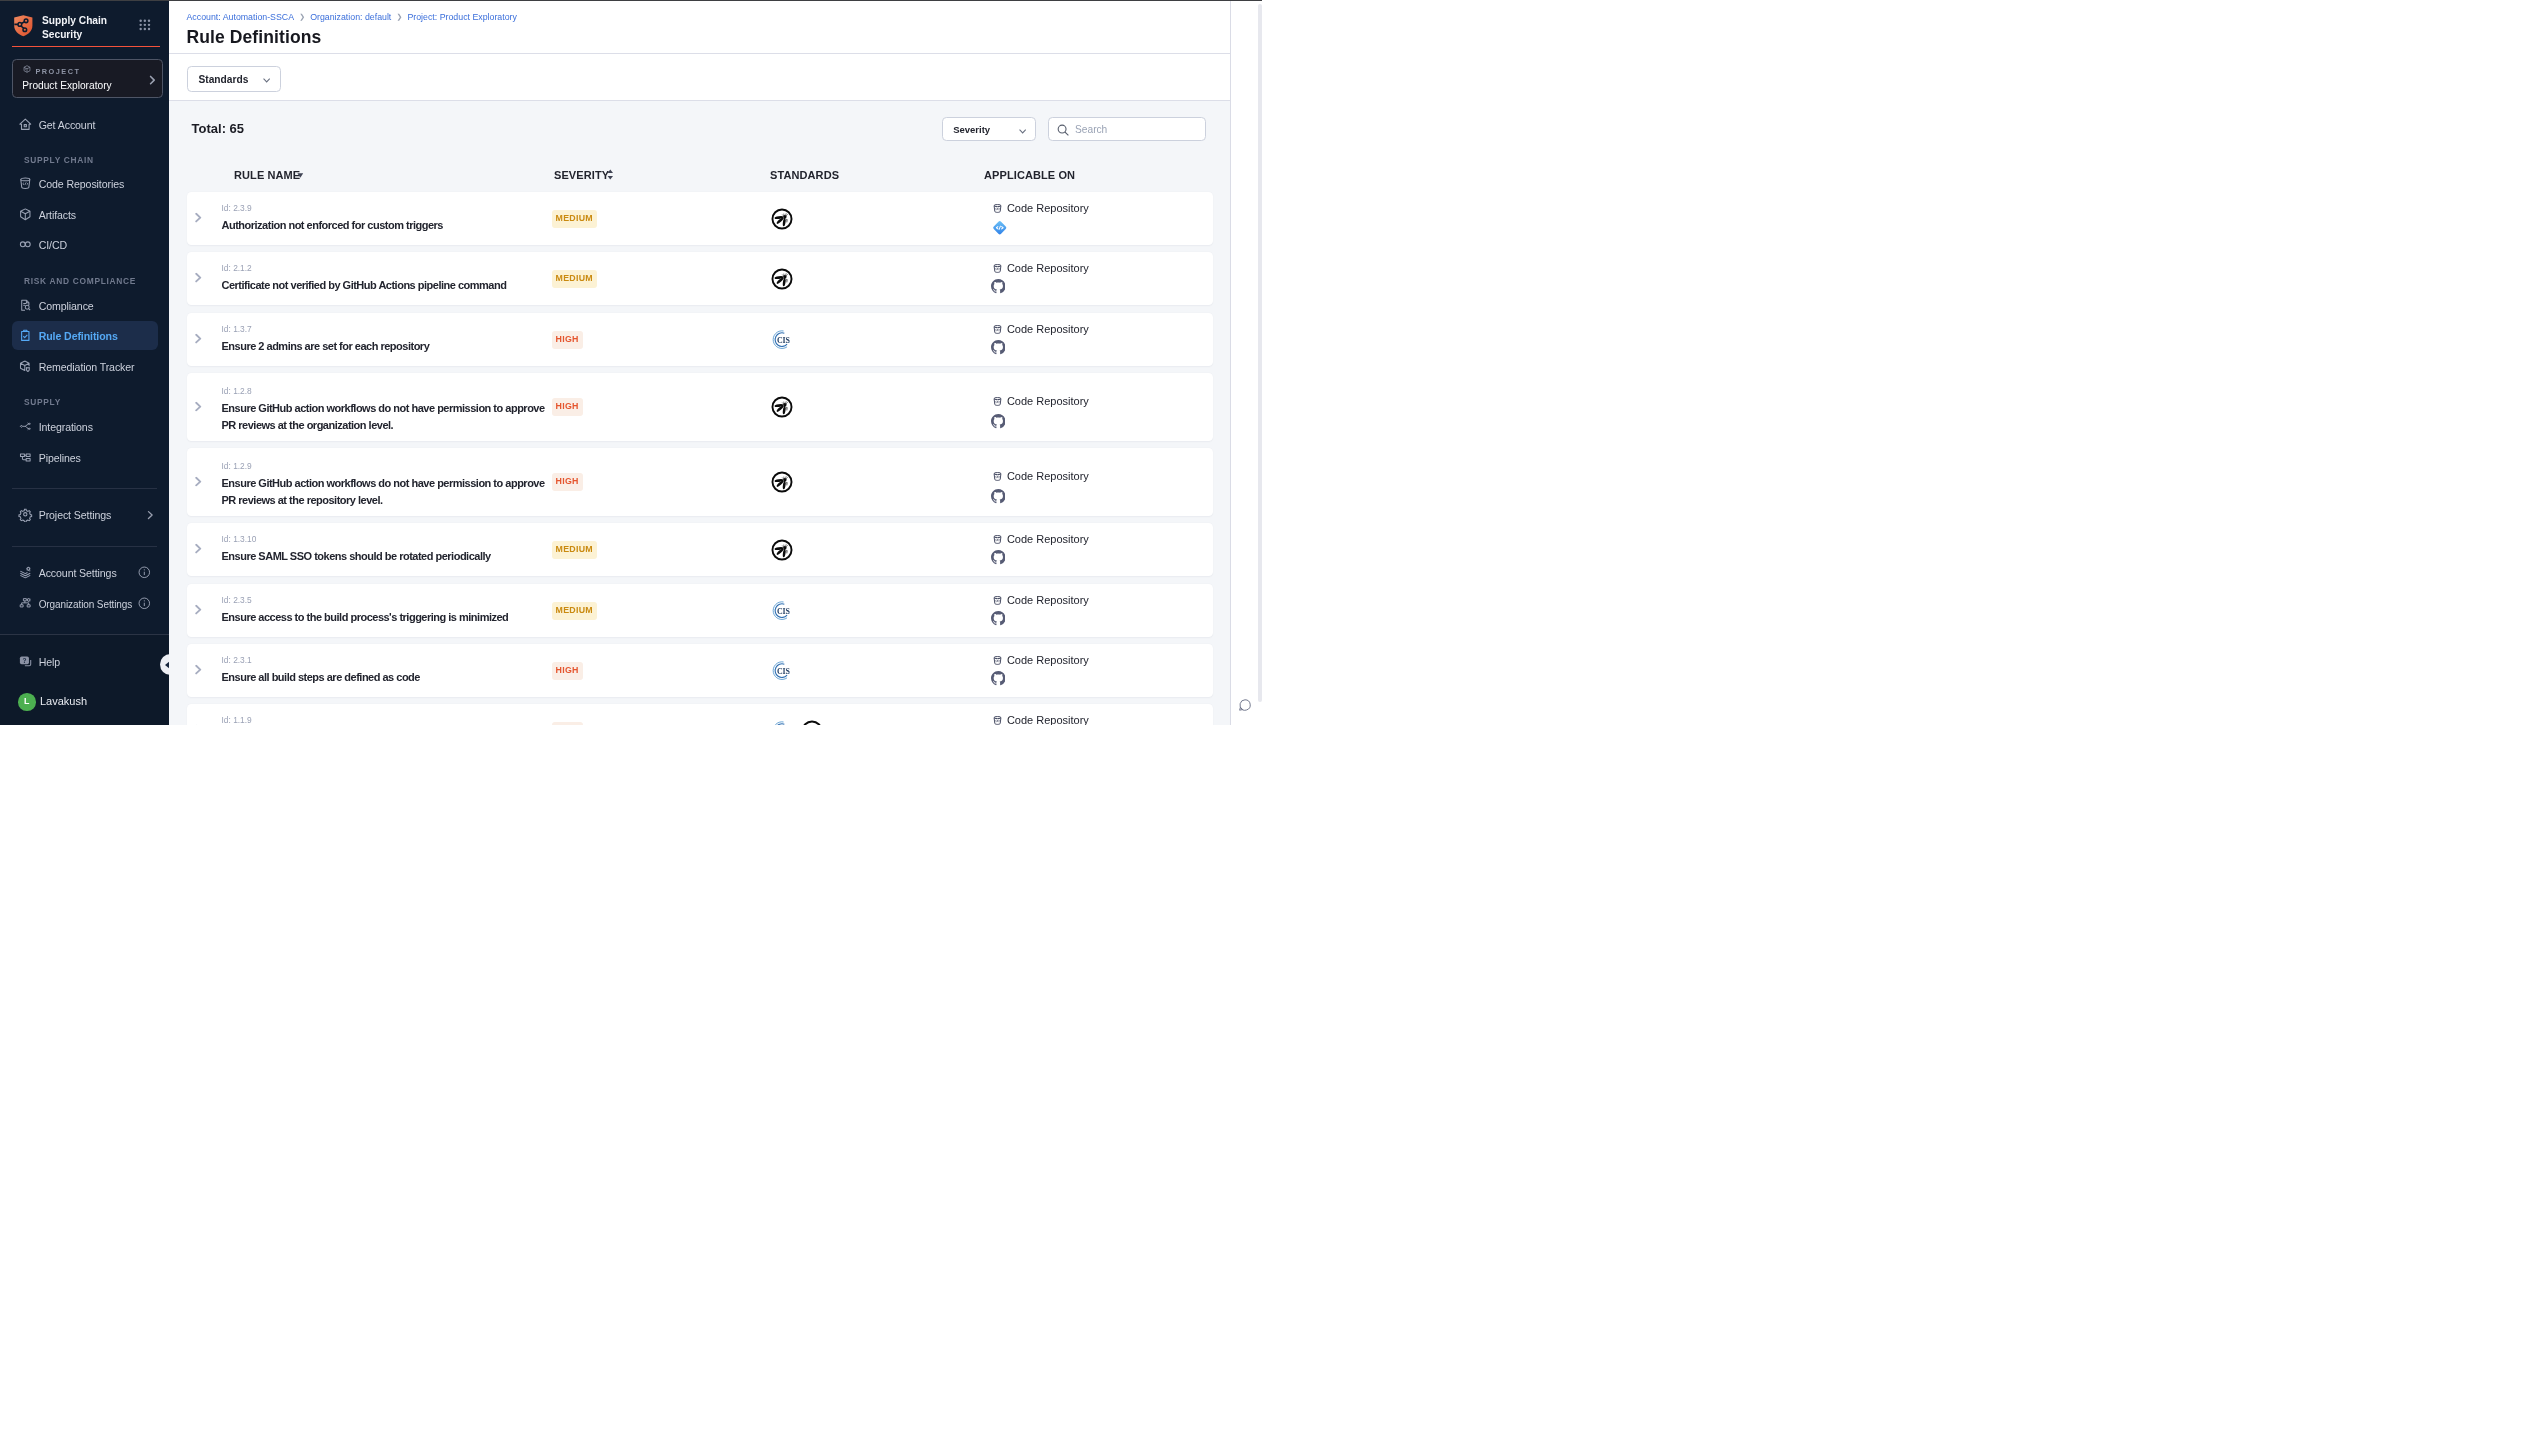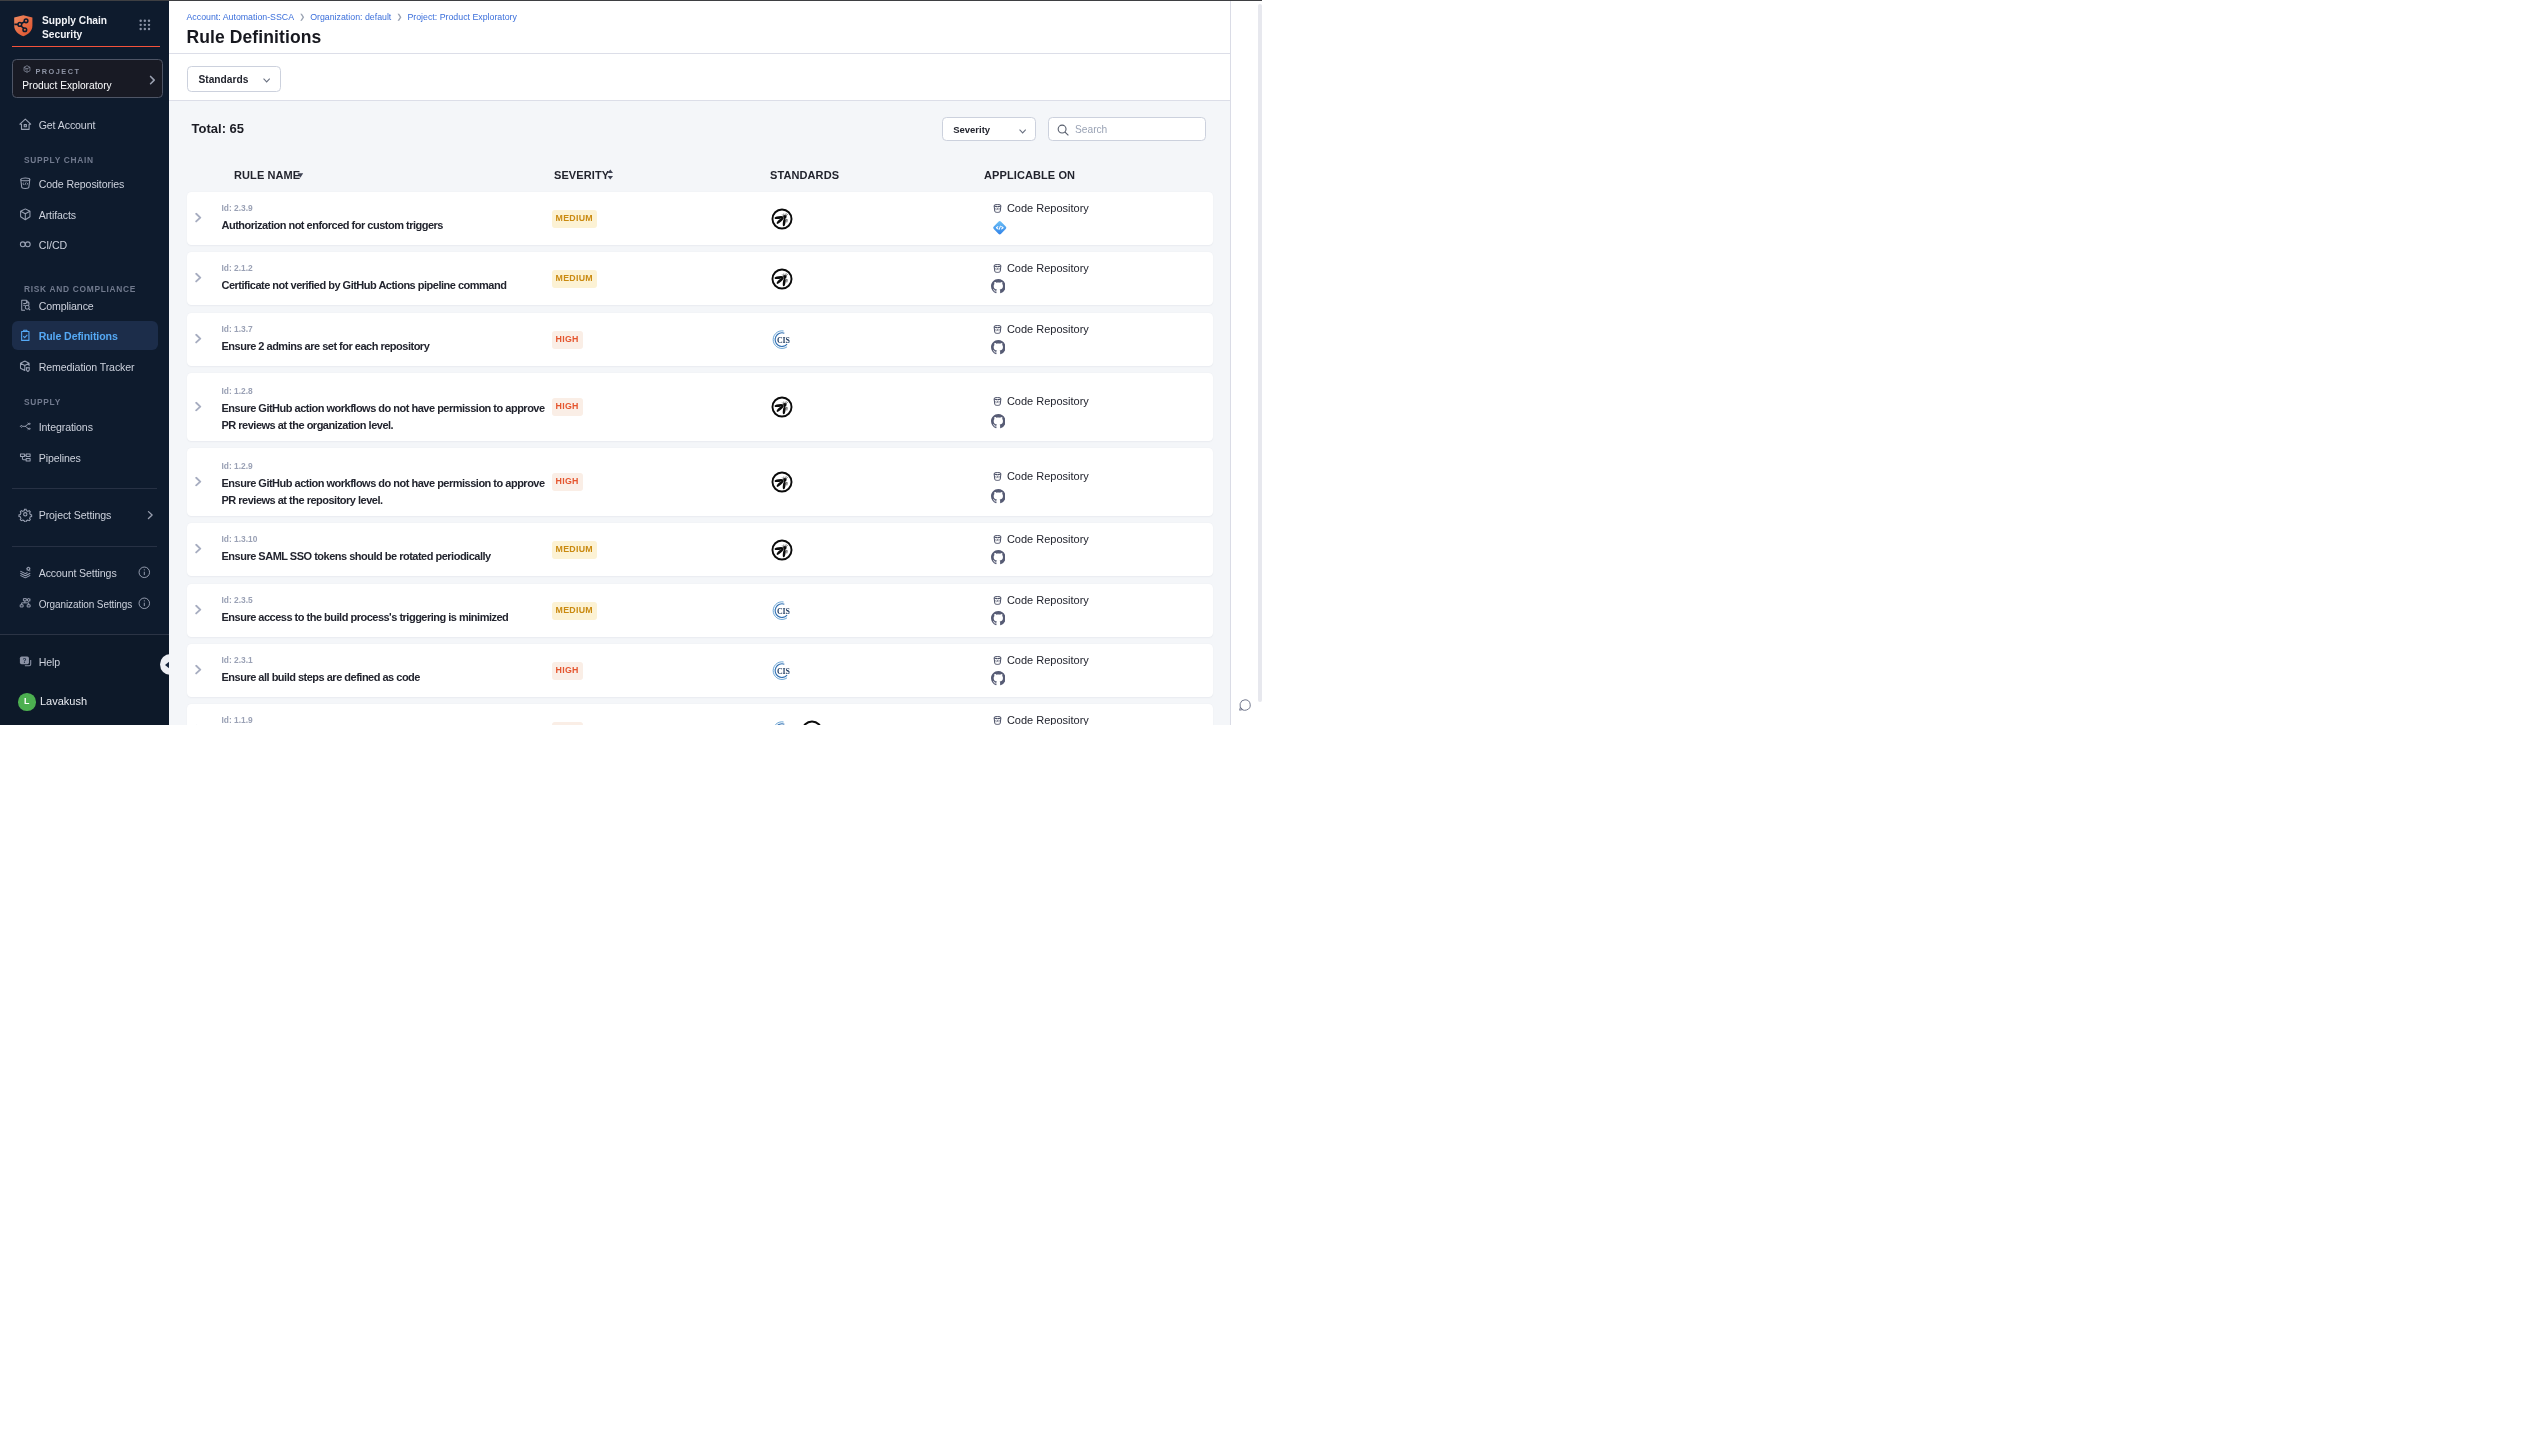--- a/index.html
+++ b/index.html
@@ -51,21 +51,21 @@
   #search-box { left:879px; top:117px; width:158px; height:24px; }
   #search-box .t { position:absolute; left:26px; top:5.8px; font-size:10.2px; color:#9aa3b5; }
   .chev-dn { position:absolute; width:7.3px; height:7.3px; }
 
   #total { left:22.6px; top:121px; font-size:13px; font-weight:bold; color:#1b1c24; }
 
   .th { position:absolute; top:169px; font-size:11px; font-weight:bold; color:#22242e; letter-spacing:0.1px; }
 
   .card { position:absolute; left:17.5px; width:1026px; background:#fff; border-radius:4.4px; box-shadow:0 0.7px 1.5px rgba(40,48,70,.05); }
   .card .chev { position:absolute; left:8.8px; top:50%; transform:translateY(-50%); }
-  .card .rid { position:absolute; left:35px; font-size:8.4px; color:#9aa1b5;font-weight:bold; }
+  .card .rid { position:absolute; left:35px; font-size:8.4px; color:#9aa1b5; }
   .card .rname { position:absolute; left:35px; font-size:11px; font-weight:bold; color:#22242e; letter-spacing:-0.5px; }
   .card .badge { position:absolute; left:365px; height:17.5px; line-height:17.5px; border-radius:2.9px; font-size:8.8px; font-weight:bold; letter-spacing:0.3px; padding:0 4px; }
   .b-med { background:#fcf2d4; color:#ca8a10; }
   .b-high { background:#faeee6; color:#e5552e; }
   .card .stds { position:absolute; left:584px; display:flex; gap:8.8px; }
   .card .approw { position:absolute; left:805px; display:flex; align-items:center;text-align:center; }
   .card .approw .atx { font-size:11px; color:#22242e; margin-left:4.4px; }
   .card .appic2 { position:absolute; left:804px; width:14.6px; height:14.6px; }
 
   
@@ -156,21 +156,21 @@
     </div>
 
     <div class="sb-item" style="top:230px">
       <svg class="ic" viewBox="0 0 20 20" fill="none" stroke="#9aa2b4" stroke-width="1.5">
         <circle cx="6.6" cy="10" r="3.3"></circle>
           <circle cx="13.4" cy="10" r="3.3"></circle>
       </svg>
       <div class="tx">CI/CD</div>
     </div>
 
-    <div class="sb-label" style="top:284px">RISK AND COMPLIANCE</div>
+    <div class="sb-label" style="top:276px">RISK AND COMPLIANCE</div>
 
     <div class="sb-item" style="top:291px">
       <svg class="ic" viewBox="0 0 20 20" fill="none" stroke="#9aa2b4" stroke-width="1.4" stroke-linejoin="round">
         <path d="M14.9 10 V6.3 L11.7 3.1 H5.1 V16.9 H9.6"></path>
         <path d="M11.5 3.3 V6.6 H14.7"></path>
         <path d="M7.2 7.6 h4.3 M7.2 9.8 h2.6"></path>
         <circle cx="12.6" cy="12.6" r="2.7"></circle>
         <path d="M14.5 14.5 16.6 16.6"></path>
       </svg>
       <div class="tx">Compliance</div>

